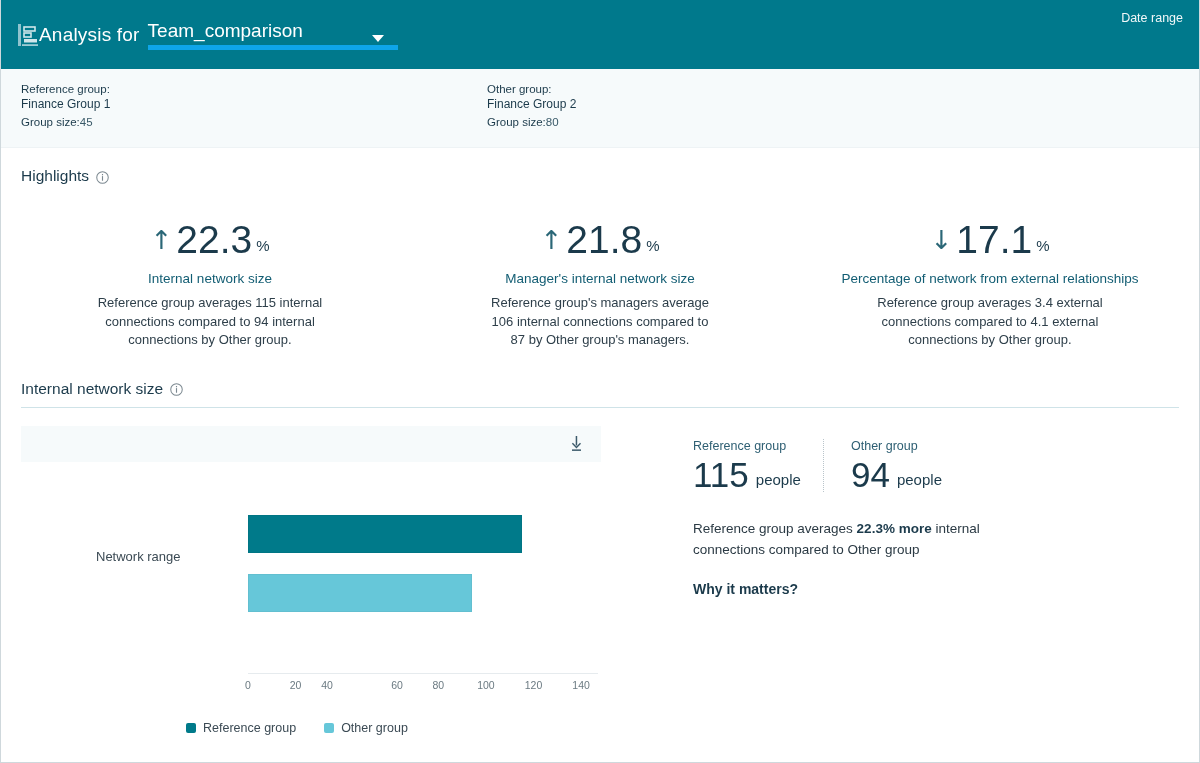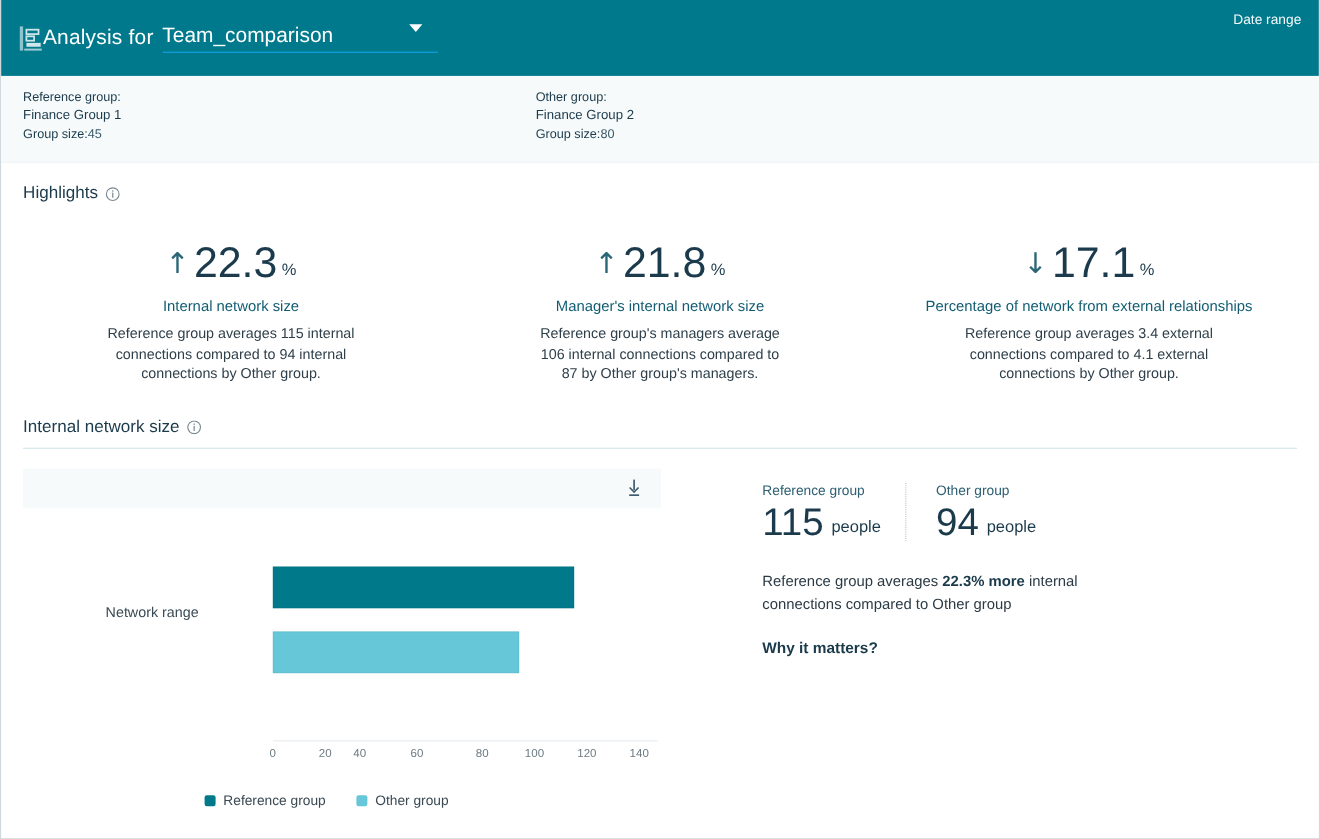--- a/index.html
+++ b/index.html
@@ -40,24 +40,24 @@
   .analysis-label {
     font-size: 19px;
     color: #ffffff;
     letter-spacing: .2px;
     white-space: nowrap;
   }
   .report-select {
     margin-left: 8px;
     position: relative;
     width: 250px;
-    border-bottom: 1px solid #0ea5e9;
+    border-bottom: 5px solid #0ea5e9;
     padding-bottom: 3px;
     display: flex;
-    align-items: flex-start;
+    align-items: flex-end;
   }
   .report-select-value {
     font-size: 19px;
     color: #ffffff;
     flex: 1;
     white-space: nowrap;
   }
   .chev { width: 0; height: 0; border-left: 6px solid transparent;
           border-right: 6px solid transparent; border-top: 7px solid #ffffff;
           margin-right: 14px; }
@@ -391,21 +391,21 @@
         <div class="cat-label">Network range</div>
         <div class="plot">
           <div class="bar ref" id="bar-ref" style="left: 0px; width: 273.621px; background: rgb(0, 122, 138);"></div>
           <div class="bar oth" id="bar-oth" style="left: 0px; width: 223.655px; background: rgb(102, 199, 217);"></div>
         </div>
         <div class="axis-line"></div>
         <div class="ticks" id="x-ticks">
             <span class="tick" style="left: 0px;">0</span>
             <span class="tick" style="left: 47.5862px;">20</span>
             <span class="tick" style="left: 79px;">40</span>
-            <span class="tick" style="left: 131px;">60</span>
+            <span class="tick" style="left: 149px;">60</span>
             <span class="tick" style="left: 190.345px;">80</span>
             <span class="tick" style="left: 237.931px;">100</span>
             <span class="tick" style="left: 285.517px;">120</span>
             <span class="tick" style="left: 333.103px;">140</span>
           </div>
       </div>
 
       <div class="legend">
         <div class="legend-item">
           <span class="legend-swatch" id="sw-ref" style="background: rgb(0, 122, 138);"></span>

